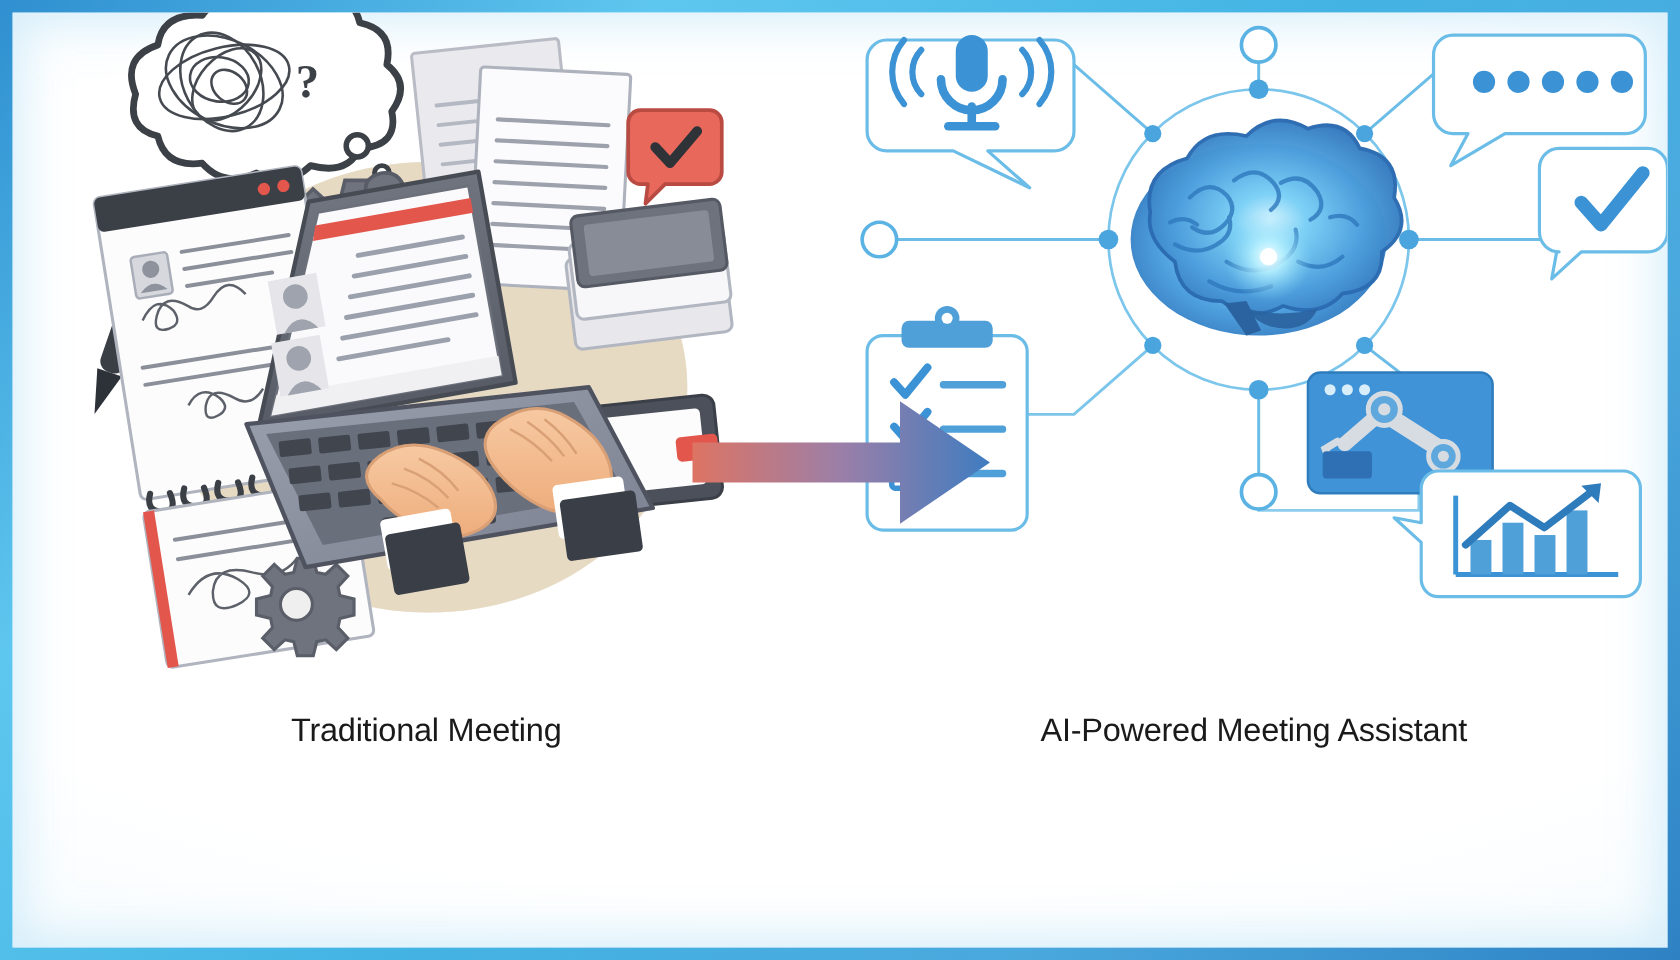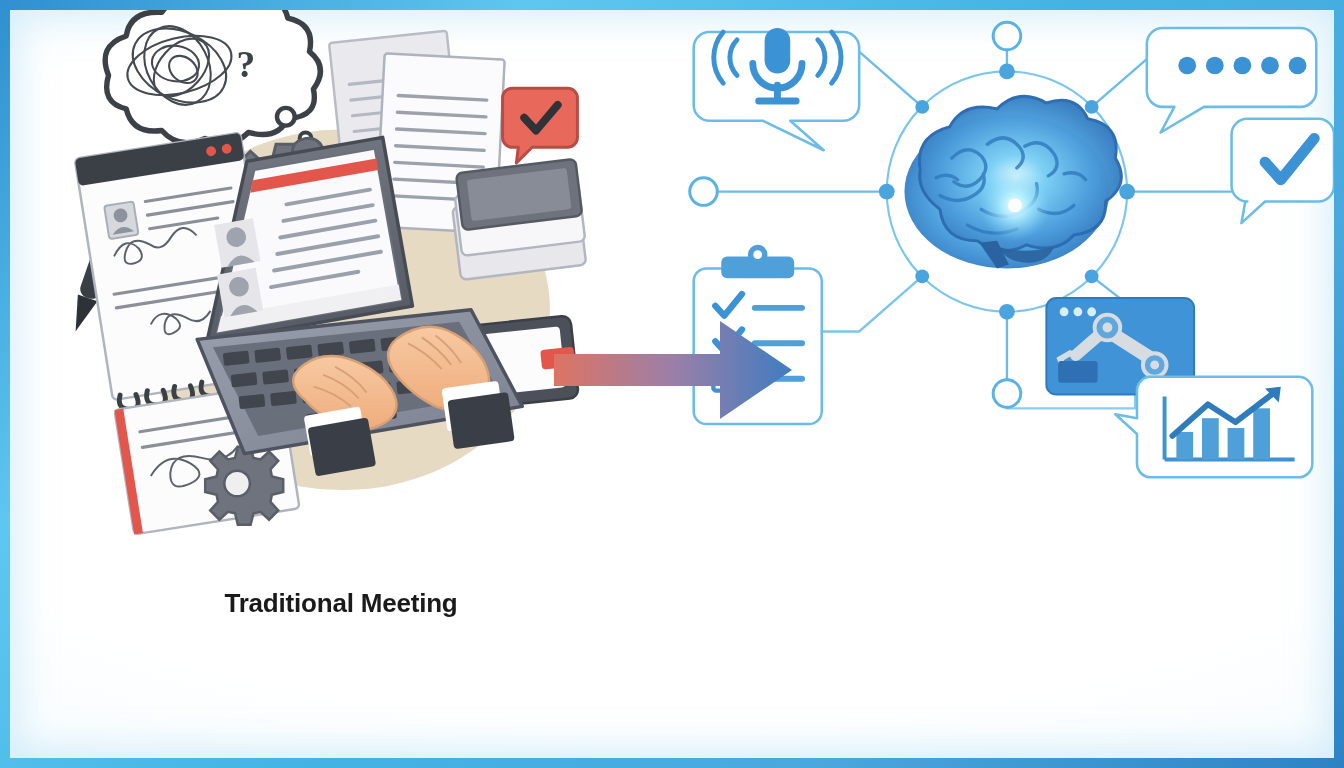--- a/index.html
+++ b/index.html
@@ -41,24 +41,24 @@
     top: 0;
     height: 100%;
   }
   #panel-left  { left: 0;     width: 50%; }
   #panel-right { left: 50%;   width: 50%; }
 
   .panel-caption {
     position: absolute;
     left: 0;
     right: 0;
-    top: 578px;
+    top: 559px;
     text-align: center;
     font-size: 26px;
-    font-weight: bold;
+    font-weight: normal;
     color: #1a1a1a;
     letter-spacing: -0.2px;
     font-family: "Liberation Sans", sans-serif;
   }
 
   .art {
     position: absolute;
     top: 0;
     left: 0;
     width: 100%;
@@ -468,20 +468,21 @@
             <path d="M268 166 q12 -6 22 2"></path>
             <path d="M398 162 q14 -4 22 6"></path>
           </g>
           <path d="M330 236 q12 18 36 16 q16 -2 22 -16 q-30 8 -58 0 z" fill="#2a639f" opacity="0.9"></path>
           <path d="M312 232 L330 258 L342 254 L330 230 Z" fill="#2a639f"></path>
           <circle cx="348" cy="194" r="36" fill="url(#sparkG)"></circle>
           <circle cx="348" cy="194" r="7" fill="#ffffff"></circle>
         </g>
       </svg>
 
+      <div class="panel-caption">AI-Powered Meeting Assistant</div>
     </div>
 
     <div id="arrow-wrap">
       <svg viewBox="0 0 250 130" width="250" height="130">
         <defs>
           <linearGradient id="arrowGrad" x1="0" y1="0" x2="1" y2="0">
             <stop offset="0%" stop-color="#dd7463"></stop>
             <stop offset="50%" stop-color="#9b7fa8"></stop>
             <stop offset="100%" stop-color="#3f7cc0"></stop>
           </linearGradient>

